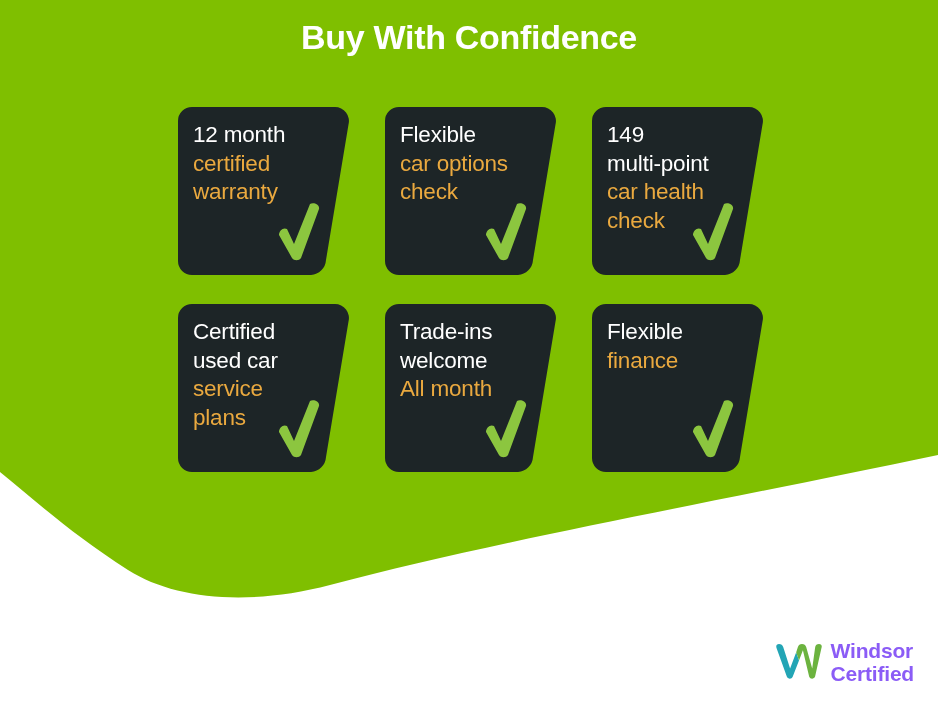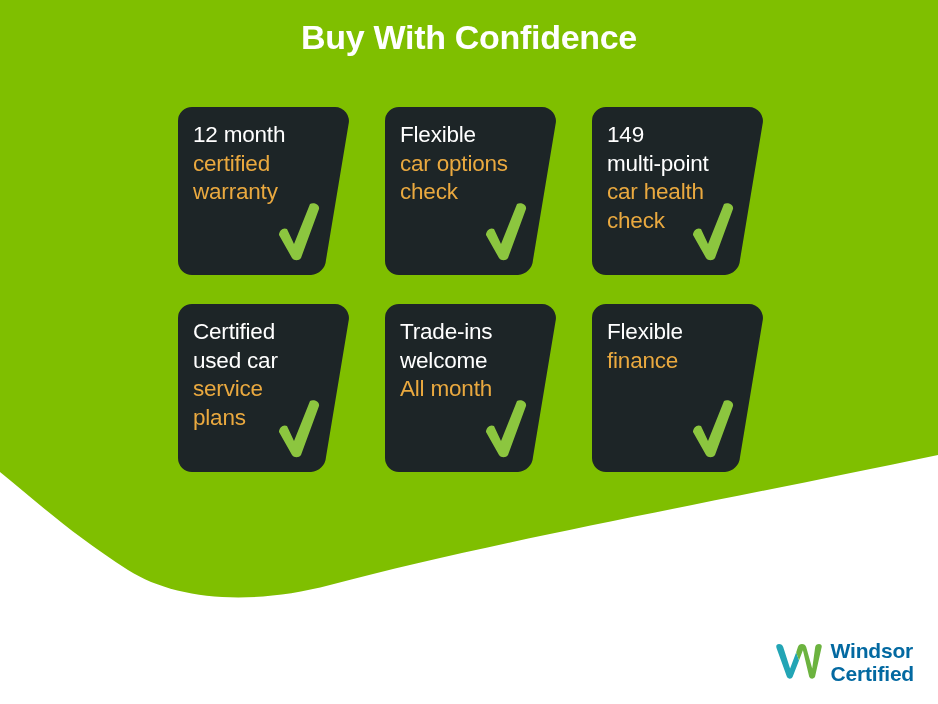--- a/index.html
+++ b/index.html
@@ -107,21 +107,21 @@
     display: flex;
     align-items: center;
     gap: 9px;
   }
   .logo-mark {
     width: 46px;
     height: 40px;
     flex: 0 0 46px;
   }
   .logo-text {
-    color: #0369a1;
+    color: #8b5cf6;
     font-size: 21px;
     font-weight: bold;
     line-height: 1.12;
     letter-spacing: -0.2px;
   }
   .logo-text span { display: block; white-space: nowrap; }
 </style>
 </head>
 <body>
 

